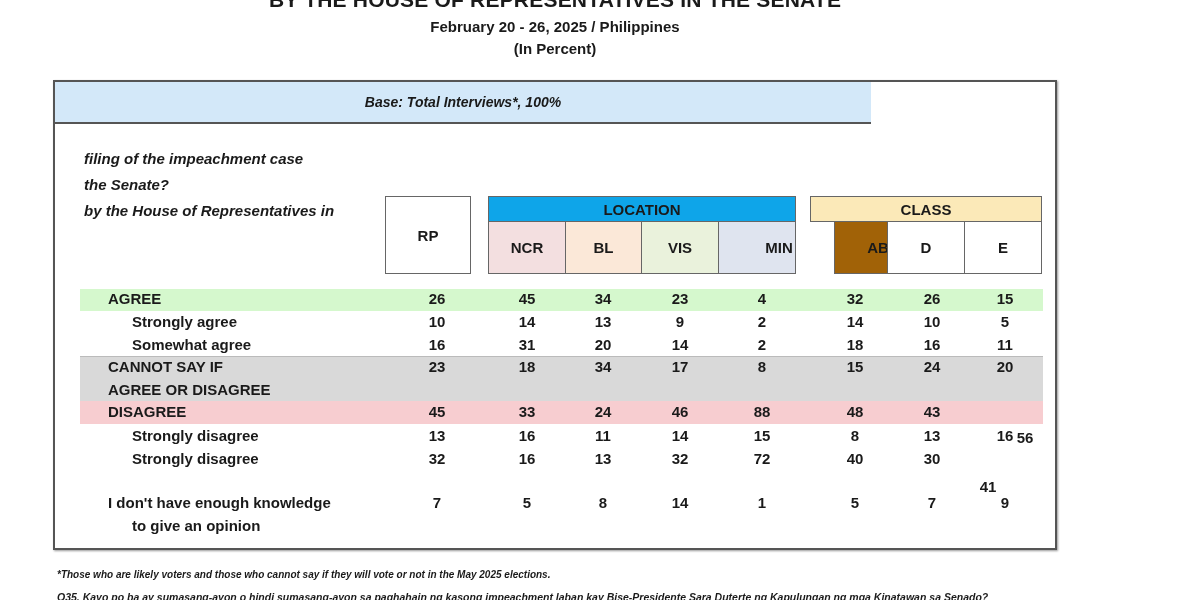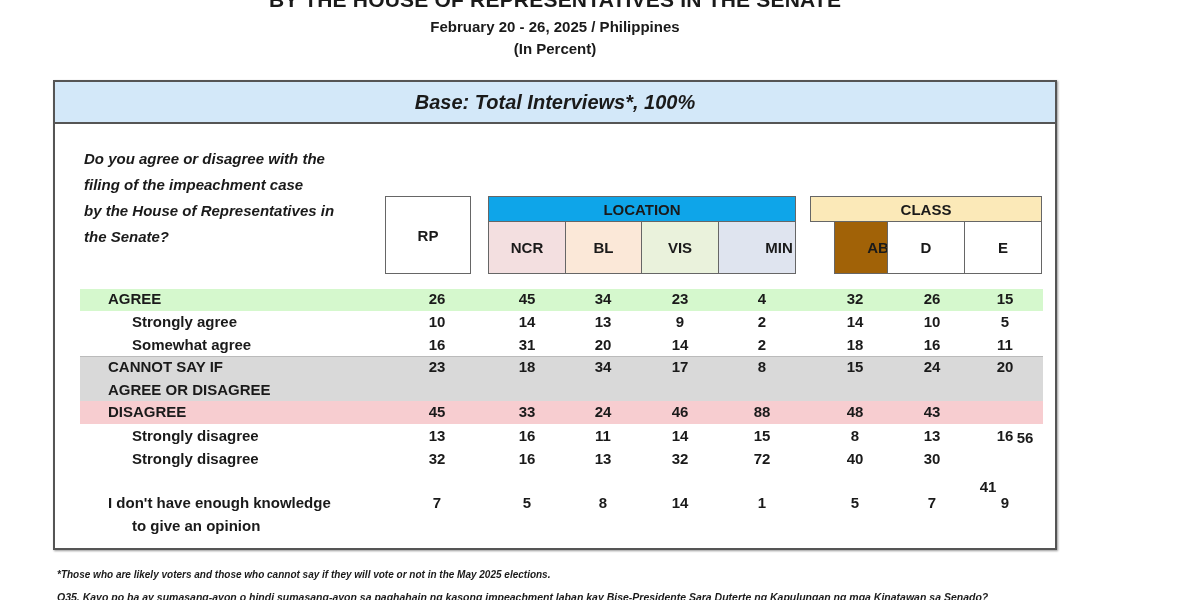--- a/index.html
+++ b/index.html
@@ -6,22 +6,22 @@
   body {
     width:1200px; height:600px; overflow:hidden; background:#ffffff;
     font-family:"Liberation Sans", sans-serif; color:#1a1a1a; position:relative;
   }
   .abs { position:absolute; }
   .title1 { left:0; width:1110px; top:-12px; text-align:center; font-weight:bold; font-size:21px; letter-spacing:0.2px; }
   .title2 { left:0; width:1110px; top:18px; text-align:center; font-weight:bold; font-size:15px; }
   .title3 { left:0; width:1110px; top:40px; text-align:center; font-weight:bold; font-size:15px; }
 
   .frame { left:53px; top:80px; width:1004px; height:470px; border:2px solid #555; box-sizing:border-box; box-shadow:1px 1px 2px #999; }
-  .base { left:55px; top:82px; width:1000px; height:42px; background:#d3e8f9; border-bottom:2px solid #555; box-sizing:border-box;
-          text-align:center; line-height:40px; font-weight:bold; font-style:italic; font-size:20px; }
+  .base { left:55px; top:82px; width:816px; height:42px; background:#d3e8f9; border-bottom:2px solid #555; box-sizing:border-box;
+          text-align:center; line-height:40px; font-weight:bold; font-style:italic; font-size:14px; }
 
   .question { left:84px; top:146px; width:300px; font-weight:bold; font-style:italic; font-size:15px; line-height:26px; }
 
   .hbox { border:1px solid #666; box-sizing:border-box; font-weight:bold; font-size:15px; text-align:center; display:flex; align-items:center; justify-content:center; }
   .rp { left:385px; top:196px; width:86px; height:78px; background:#fff; }
   .loc-head { left:488px; top:196px; width:308px; height:26px; background:#0ea5e9; }
   .cls-head { left:810px; top:196px; width:232px; height:26px; background:#fbe9b8; }
   .sub { top:221px; height:53px; }
 
   .band { left:80px; width:963px; }
@@ -39,24 +39,23 @@
 <body>
 
 <div class="abs title1">BY THE HOUSE OF REPRESENTATIVES IN THE SENATE</div>
 <div class="abs title2">February 20 - 26, 2025 / Philippines</div>
 <div class="abs title3">(In Percent)</div>
 
 <div class="abs frame"></div>
 <div class="abs base">Base: Total Interviews*, 100%</div>
 
 <div class="abs question">
-  <div>Do you agree or disagree with the</div>
   <div>filing of the impeachment case</div>
+  <div>the Senate?</div>
   <div>by the House of Representatives in</div>
-  <div>the Senate?</div>
 </div>
 
 <div class="abs hbox rp">RP</div>
 
 <div class="abs hbox loc-head">LOCATION</div>
 <div class="abs hbox sub" style="left:488px;width:78px;background:#f3dfe0;">NCR</div>
 <div class="abs hbox sub" style="left:565px;width:77px;background:#fbe8d8;">BL</div>
 <div class="abs hbox sub" style="left:641px;width:78px;background:#eaf2dc;">VIS</div>
 <div class="abs hbox sub" style="left:718px;width:78px;background:#dfe4ef;padding-left:44px;">MIN</div>
 

